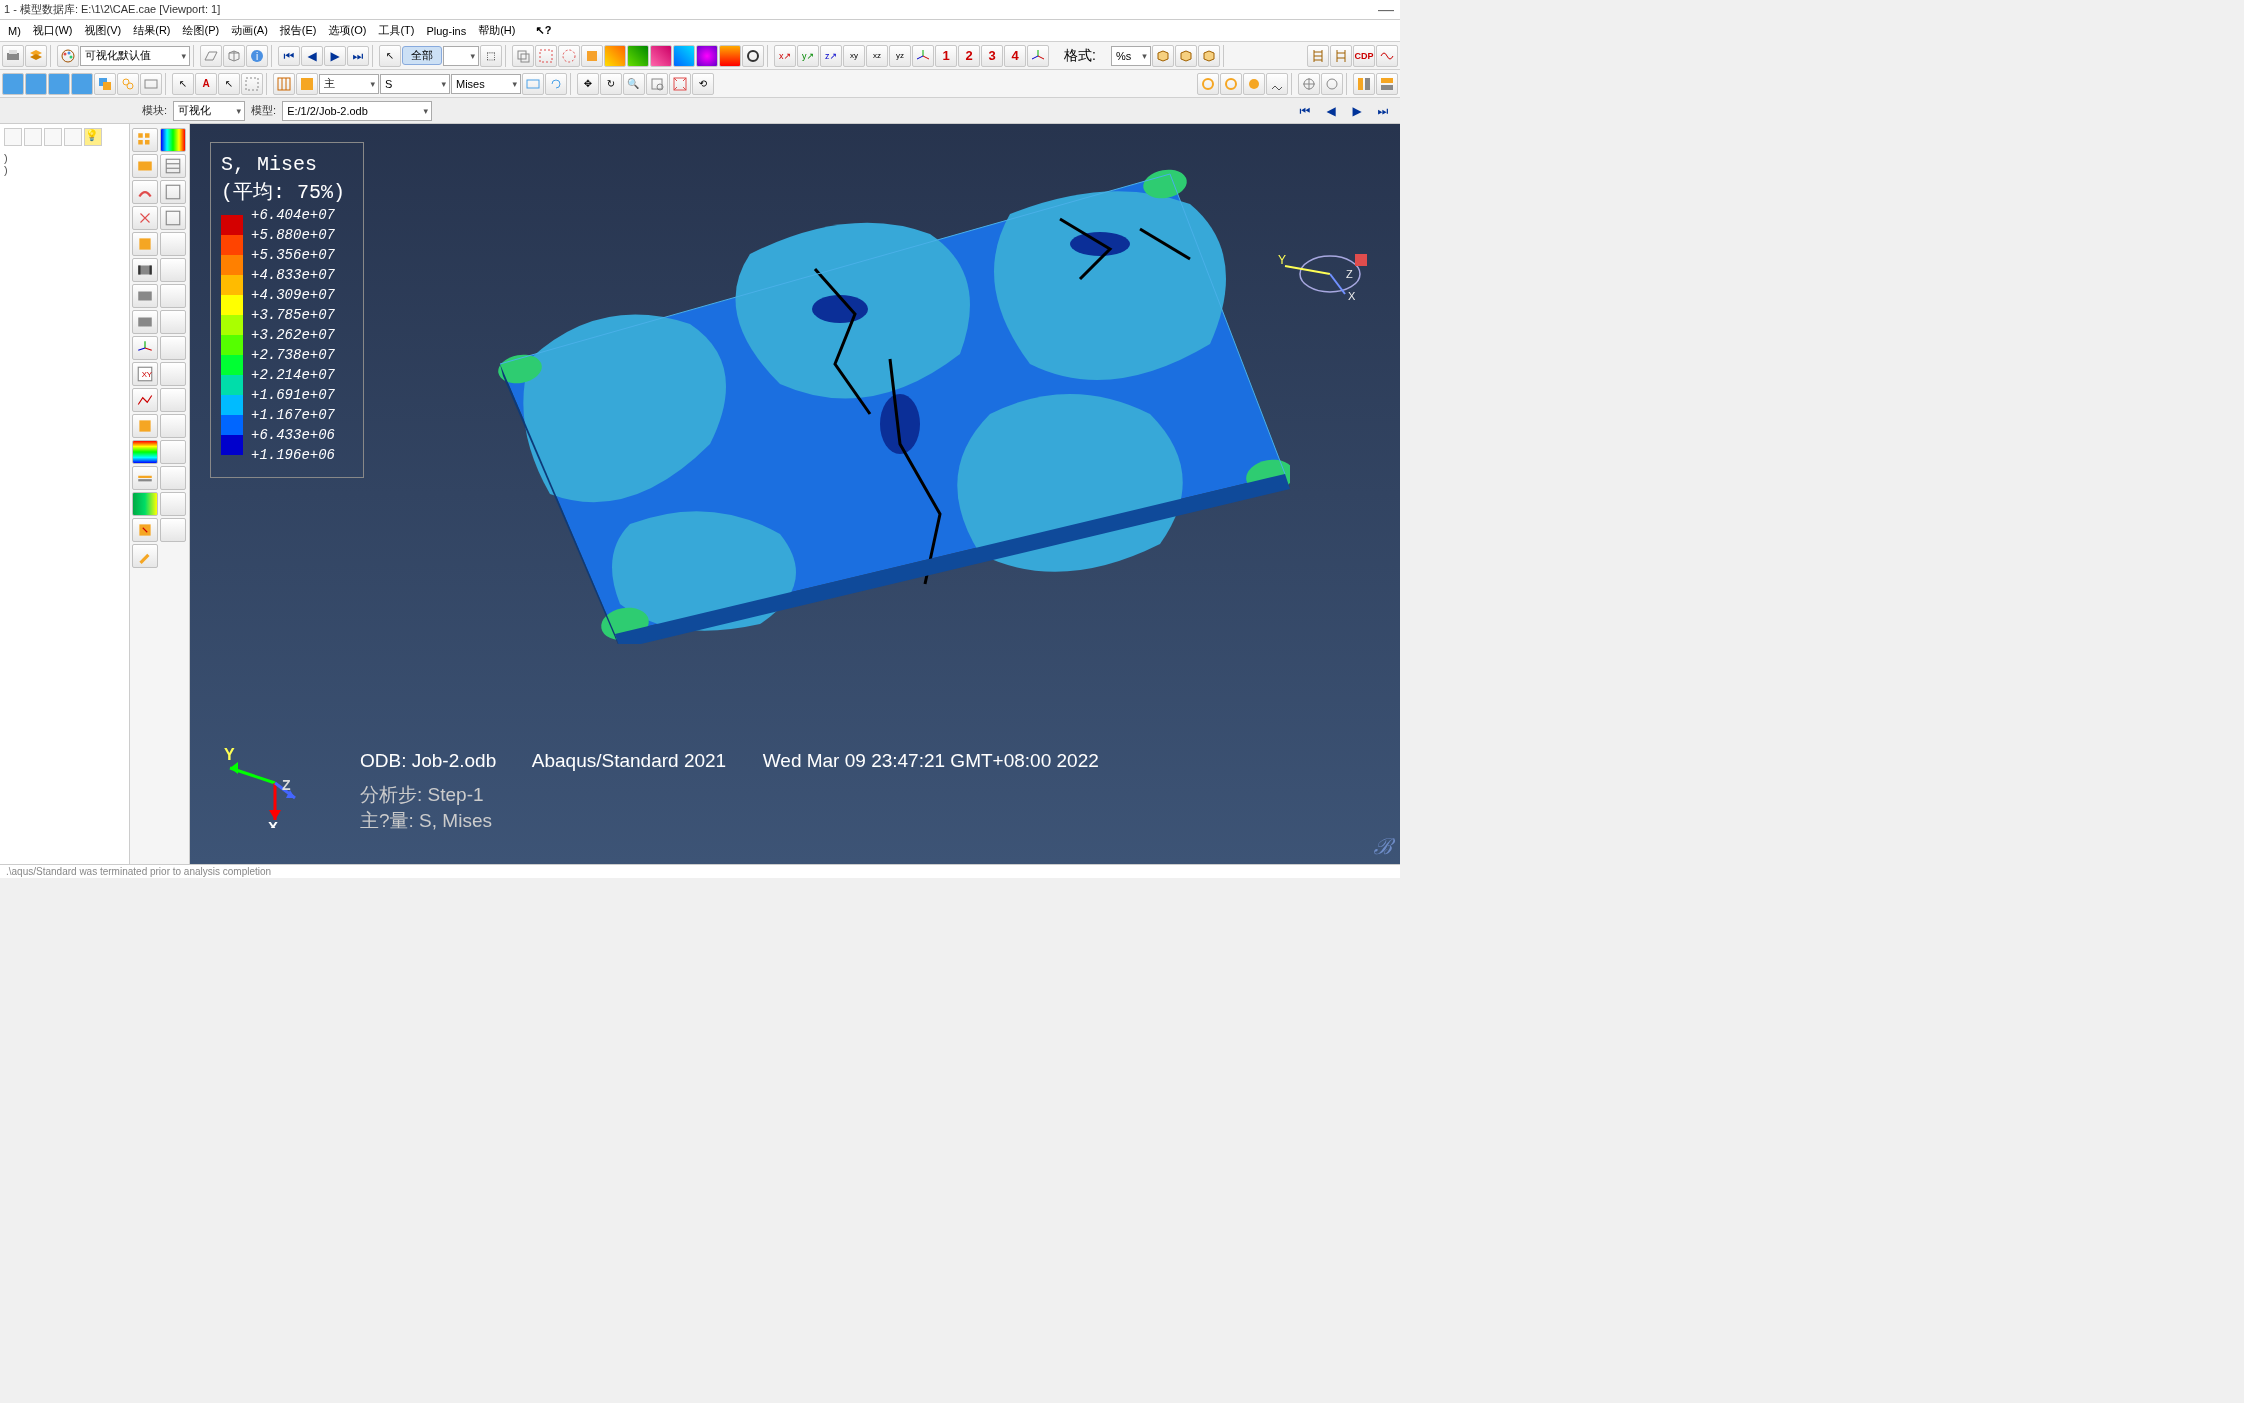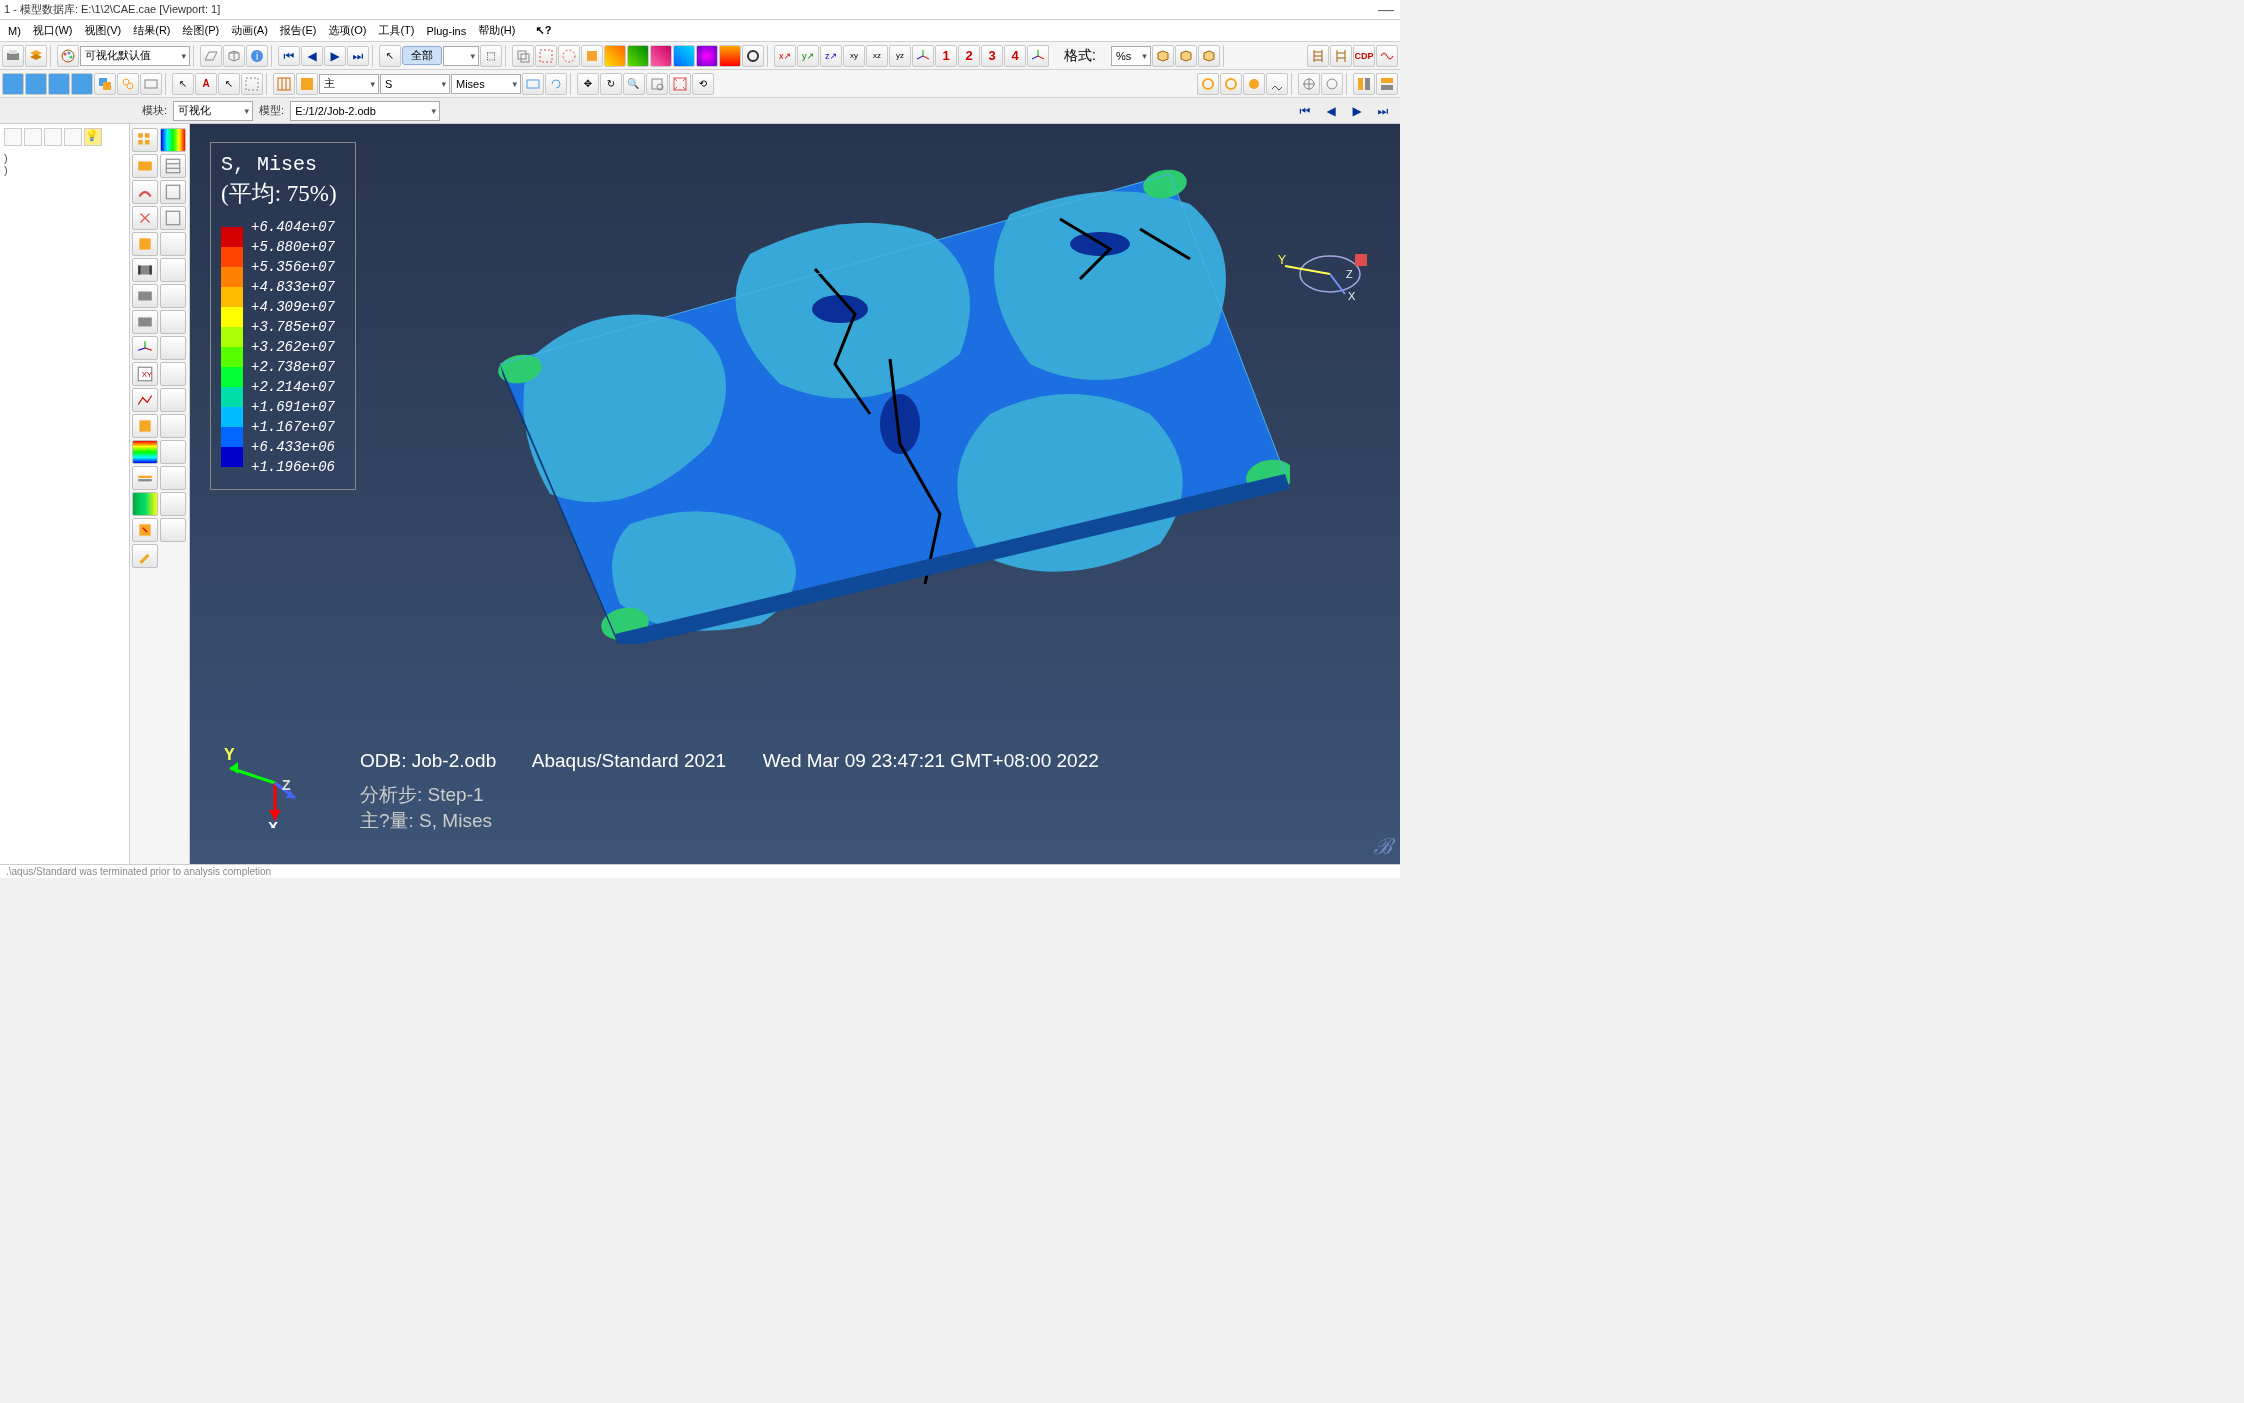--- a/index.html
+++ b/index.html
@@ -34,21 +34,21 @@
 
 .vtool { width: 60px; background: #f5f5f5; border-right: 1px solid #ccc; padding: 4px 2px; display: flex; flex-direction: column; gap: 2px; }
 .vrow { display: flex; gap: 2px; }
 .vbtn { width: 26px; height: 24px; border: 1px solid #c0c0c0; background: linear-gradient(#fff,#e6e6e6); border-radius: 2px; display: flex; align-items: center; justify-content: center; cursor: pointer; }
 .vbtn svg { width: 18px; height: 18px; }
 
 .viewport { flex: 1; background: linear-gradient(#27344e,#3d5476); position: relative; overflow: hidden; }
 
 .legend { position: absolute; left: 20px; top: 18px; background: transparent; border: 1px solid #888; padding: 10px 18px 12px 10px; }
 .legend-title { color: #fff; font-size: 20px; font-family: "Courier New", monospace; margin-bottom: 2px; }
-.legend-sub { color: #fff; font-size: 23px; font-family: Liberation Serif, serif; margin-bottom: 8px; }
+.legend-sub { color: #fff; font-size: 20px; font-family: Liberation Mono, monospace; margin-bottom: 0; }
 .legend-rows { display: flex; gap: 8px; align-items: flex-start; }
 .legend-bar { width: 22px; display: flex; flex-direction: column; margin-top: 10px; }
 .legend-bar div { height: 20px; }
 .legend-vals { display: flex; flex-direction: column; }
 .legend-vals span { color: #fff; font-family: "Courier New", monospace; font-size: 14px; line-height: 20px; font-style: italic; }
 
 .model-plate { position: absolute; left: 280px; top: 40px; width: 820px; height: 480px; }
 
 .status-block { position: absolute; left: 170px; bottom: 30px; color: #ccc; font-family: Arial, sans-serif; font-size: 19px; line-height: 26px; }
 .status-block .row1 { color: #fff; margin-bottom: 8px; }
@@ -382,21 +382,21 @@
       <svg viewBox="0 0 16 16">
         <rect x="2" y="2" width="12" height="5" fill="#f5a623"></rect>
         <rect x="2" y="9" width="12" height="5" fill="#888"></rect>
       </svg>
     </div>
 </div>
 
 <div class="context-bar">
   <span style="width:130px"></span>
   <label>模块:</label>
-  <div class="tdrop" style="width:80px">
+  <div class="tdrop" style="width:72px">
       <span>可视化</span>
     </div>
   <label>模型:</label>
   <div class="tdrop" style="width:150px">
       <span>E:/1/2/Job-2.odb</span>
     </div>
   <div class="nav-btns">
     <div class="nav-btn">⏮</div>
     <div class="nav-btn">◀</div>
     <div class="nav-btn">▶</div>

